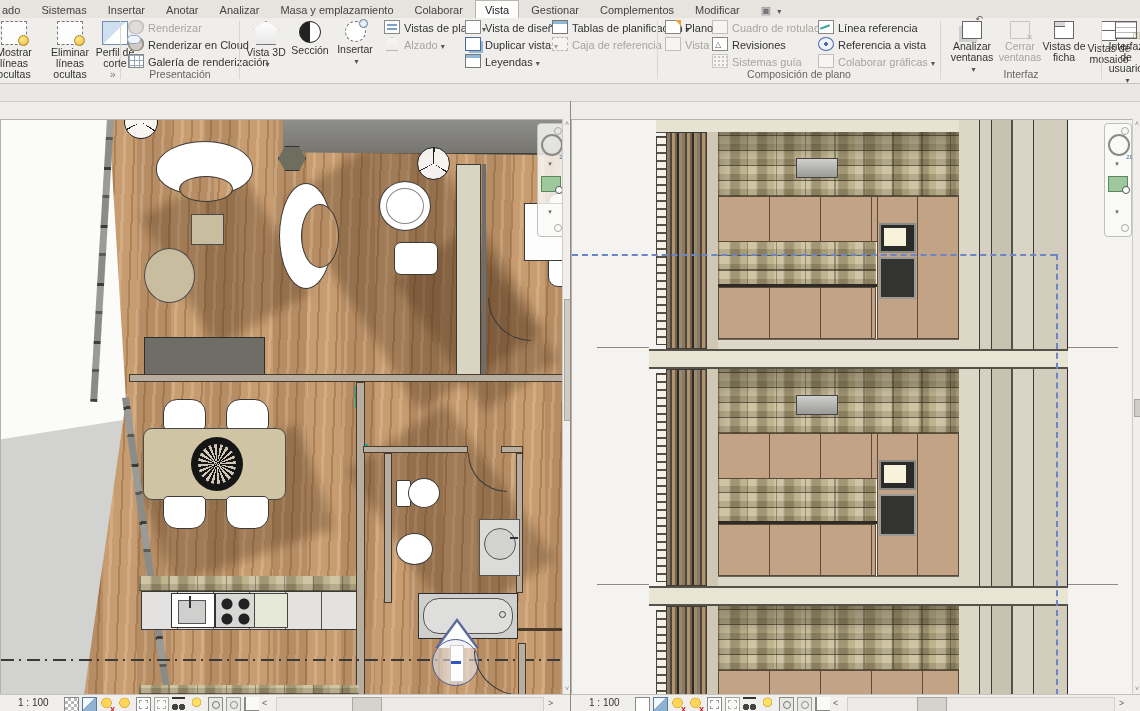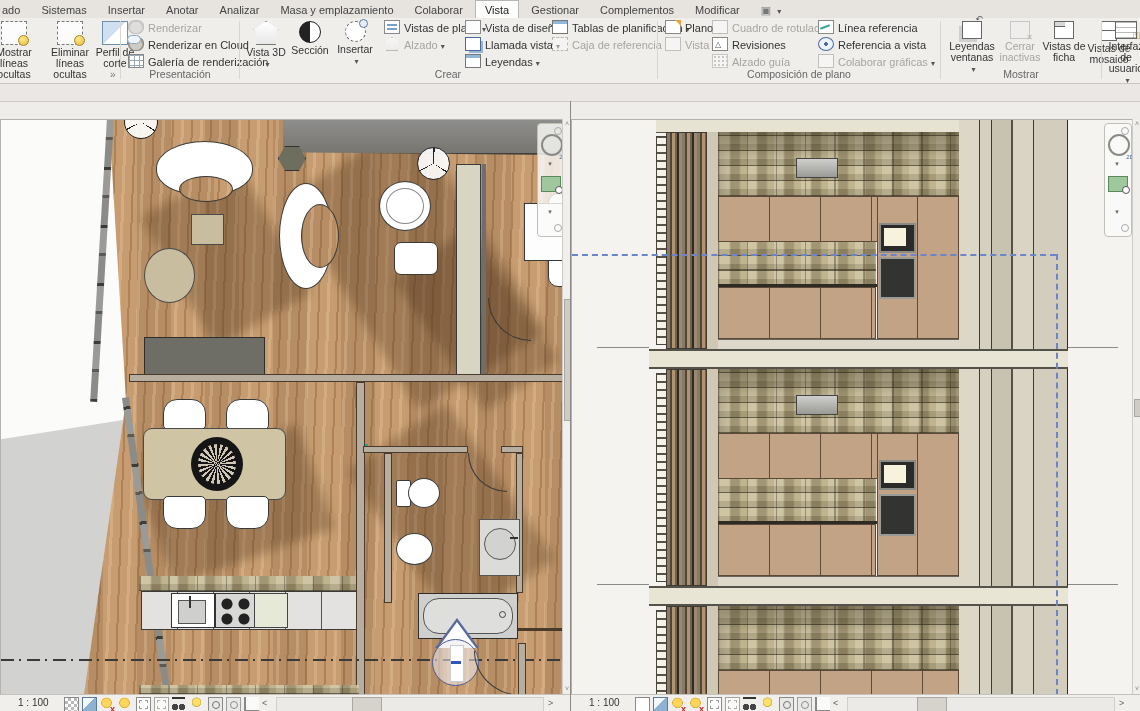--- a/index.html
+++ b/index.html
@@ -174,66 +174,65 @@
       <span>Insertar</span><br><span class="dd">▾</span></div>
 
     <div class="srow" style="left:384px;top:2px">
       <span class="sic i-page blue"></span><span>Vistas de plano</span><span class="dd">▾</span></div>
     <div class="srow dis" style="left:384px;top:19px">
       <span class="sic i-house"></span><span>Alzado</span><span class="dd">▾</span></div>
 
     <div class="srow" style="left:465px;top:2px">
       <span class="sic i-page"></span><span>Vista de diseño</span></div>
     <div class="srow" style="left:465px;top:19px">
-      <span class="sic i-dup"></span><span>Llamada vista</span><span class="dd">▾</span></div>
+      <span class="sic i-dup"></span><span>Duplicar vista</span><span class="dd">▾</span></div>
     <div class="srow" style="left:465px;top:36px">
       <span class="sic i-table"></span><span>Leyendas</span><span class="dd">▾</span></div>
 
     <div class="srow" style="left:552px;top:2px">
       <span class="sic i-table"></span><span>Tablas de planificación</span><span class="dd">▾</span></div>
     <div class="srow dis" style="left:552px;top:19px">
       <span class="sic i-dashsq"></span><span>Caja de referencia</span></div>
-    <div class="plabel" style="left:240px;width:416px">Crear</div>
     <div class="psep" style="left:657px"></div>
 
     <div class="srow" style="left:665px;top:2px">
       <span class="sic i-sheet fold"></span><span>Plano</span></div>
     <div class="srow dis" style="left:665px;top:19px">
       <span class="sic i-sheet"></span><span>Vista</span></div>
 
     <div class="srow dis" style="left:712px;top:2px">
       <span class="sic i-sheet"></span><span>Cuadro de rotulación</span></div>
     <div class="srow" style="left:712px;top:19px">
       <span class="sic i-sheet i-rev"></span><span>Revisiones</span></div>
     <div class="srow dis" style="left:712px;top:36px">
-      <span class="sic i-dots"></span><span>Alzado guía</span></div>
+      <span class="sic i-dots"></span><span>Sistemas guía</span></div>
 
     <div class="srow" style="left:818px;top:2px">
       <span class="sic i-match"></span><span>Línea referencia</span></div>
     <div class="srow" style="left:818px;top:19px">
       <span class="sic i-target"></span><span>Referencia a vista</span></div>
     <div class="srow dis" style="left:818px;top:36px">
       <span class="sic i-sheet"></span><span>Colaborar gráficas</span><span class="dd">▾</span></div>
     <div class="plabel" style="left:660px;width:278px">Composición de plano</div>
     <div class="psep" style="left:940px"></div>
 
     <div class="bigbtn" style="left:946px;width:52px">
       <span class="bic i-win2" style="width:18px;height:16px"></span>
-      <span>Leyendas ventanas</span> <span class="dd">▾</span></div>
+      <span>Analizar ventanas</span> <span class="dd">▾</span></div>
     <div class="bigbtn dis" style="left:998px;width:44px">
       <span class="bic i-closein" style="width:18px;height:16px"></span>
-      <span>Cerrar inactivas</span></div>
+      <span>Cerrar ventanas</span></div>
     <div class="bigbtn" style="left:1042px;width:44px">
       <span class="bic i-tabwin" style="width:18px;height:16px"></span>
       <span>Vistas de ficha</span></div>
     <div class="bigbtn" style="left:1086px;width:46px">
       <span class="bic i-tile" style="width:14px;height:18px"></span>
       <span>Vistas de mosaico</span></div>
 
-    <div class="plabel" style="left:941px;width:160px">Mostrar</div>
+    <div class="plabel" style="left:941px;width:160px">Interfaz</div>
     <div class="psep" style="left:1101px"></div>
     <div class="bigbtn" style="left:1104px;width:44px">
       <span class="bic i-ui" style="width:20px;height:16px"></span>
       <span>Interfaz de usuario</span> <span class="dd">▾</span></div>
   </div>
 
   <div id="optbar"></div>
 
   <div class="viewport" style="left:0;width:562px">
 

